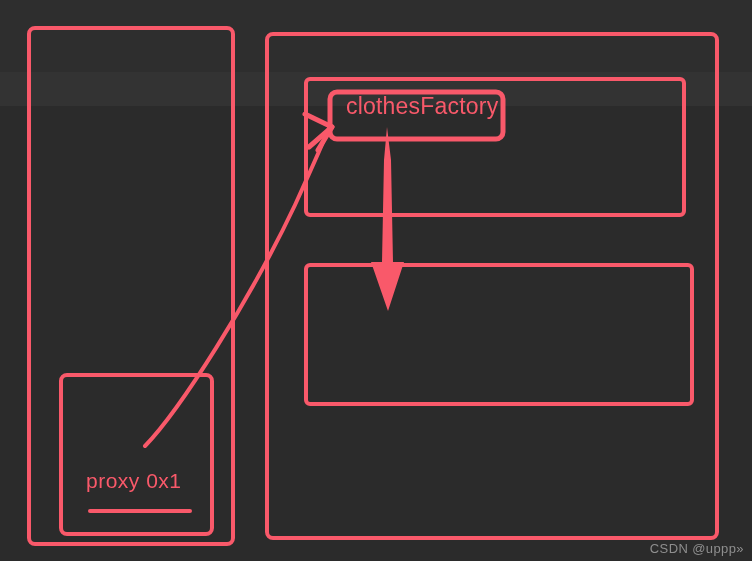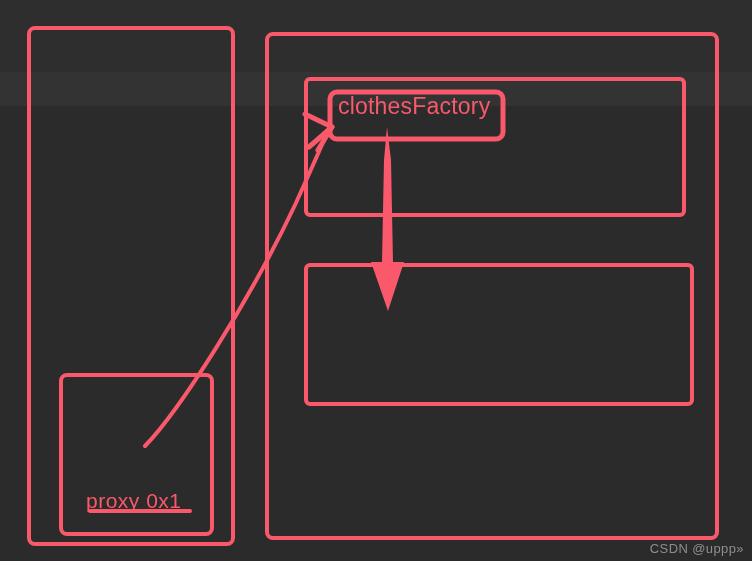--- a/index.html
+++ b/index.html
@@ -35,22 +35,22 @@
 
   .node-label {
     position: absolute;
     color: #f9596a;
     font-size: 23px;
     line-height: 1;
     white-space: nowrap;
     letter-spacing: 0.2px;
     user-select: none;
   }
-  #clothes-factory-label { left: 338px; top: 95px; }
-  #proxy-label { left: 86px; top: 470px; font-size: 21px; letter-spacing: 0.5px; margin-top: 20px; }
+  #clothes-factory-label { left: 346px; top: 95px; }
+  #proxy-label { left: 86px; top: 470px; font-size: 21px; letter-spacing: 0.5px; }
 
   #watermark {
     position: absolute;
     right: 8px;
     bottom: 5px;
     color: #8e8e8e;
     font-size: 13px;
     font-family: Liberation Sans, sans-serif;
     letter-spacing: 0.4px;
     user-select: none;

